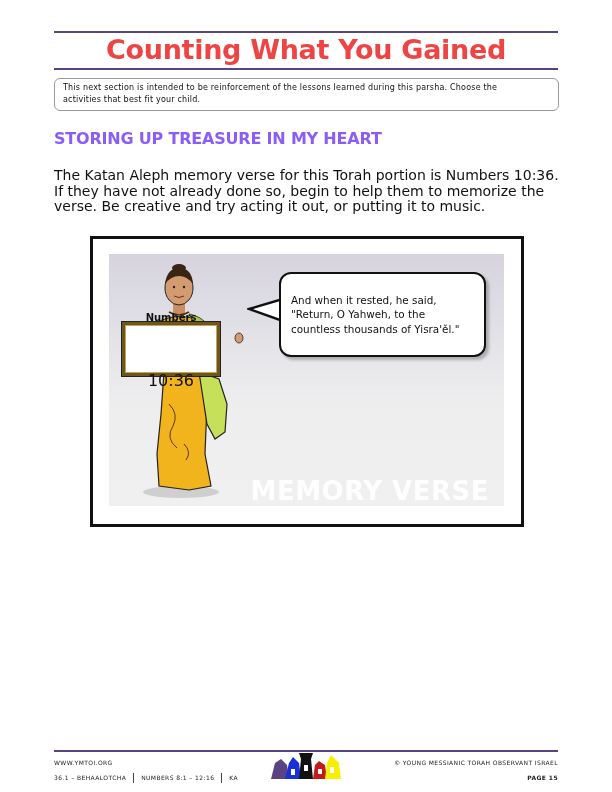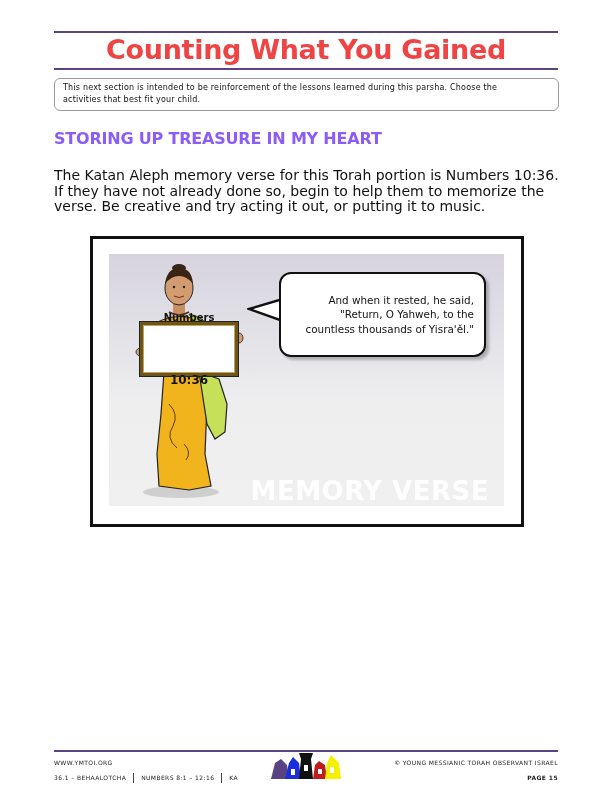--- a/index.html
+++ b/index.html
@@ -48,36 +48,36 @@
       position: absolute; left: 140px; top: 220px; width: 240px; height: 34px;
       color: #ffffff; font-weight: bold; font-size: 26px; line-height: 34px;
       letter-spacing: 0.5px; text-align: right; opacity: 0.95;
     }
 
     .bubble {
       position: absolute; left: 170px; top: 18px; width: 207px; height: 85px;
       border: 2.5px solid #111; border-radius: 12px; background: #fff;
       box-shadow: 3px 3px 3px rgba(0,0,0,0.25);
       display: flex; align-items: center; justify-content: center;
-      text-align: right; font-size: 10.4px; line-height: 14.5px; color: #111;
+      text-align: left; font-size: 10.4px; line-height: 14.5px; color: #111;
       padding: 0 10px;
     }
     .bubble-tail { position: absolute; left: 138px; top: 43px; width: 36px; height: 30px; }
 
     .girl { position: absolute; left: 20px; top: 0; width: 130px; height: 252px; }
 
     .sign {
-      position: absolute; left: 31px; top: 68px; width: 98px; height: 54px;
+      position: absolute; left: 13px; top: 68px; width: 98px; height: 54px;
       background: #fff; border: 3px solid #6b5520; outline: 1px solid #222;
       box-shadow: inset 0 0 0 1px #c7a449;
       display: flex; flex-direction: column; align-items: center; justify-content: center;
       font-size: 10.5px; line-height: 15px; color: #111;
     }
     .sign .sign-title { font-weight: bold; font-size: 10px; }
-    .sign .sign-ref { font-weight: bold; font-size: 12px; margin-top: 48px; }
+    .sign .sign-ref { font-weight: normal; font-size: 16px; margin-top: 48px; }
 
     .footer-rule { position: absolute; left: 54px; top: 750px; width: 504px; height: 2px; background: #5a4382; }
     .footer-left, .footer-right {
       position: absolute; top: 755px; font-size: 6px; line-height: 15px; color: #222;
       letter-spacing: 0.4px; text-transform: uppercase;
     }
     .footer-left { left: 54px; }
     .footer-right { right: 54px; text-align: right; }
     .footer-left .row { display: flex; align-items: center; }
     .footer-left .sep { display: inline-block; width: 1px; height: 10px; background: #444; margin: 0 7px; }

